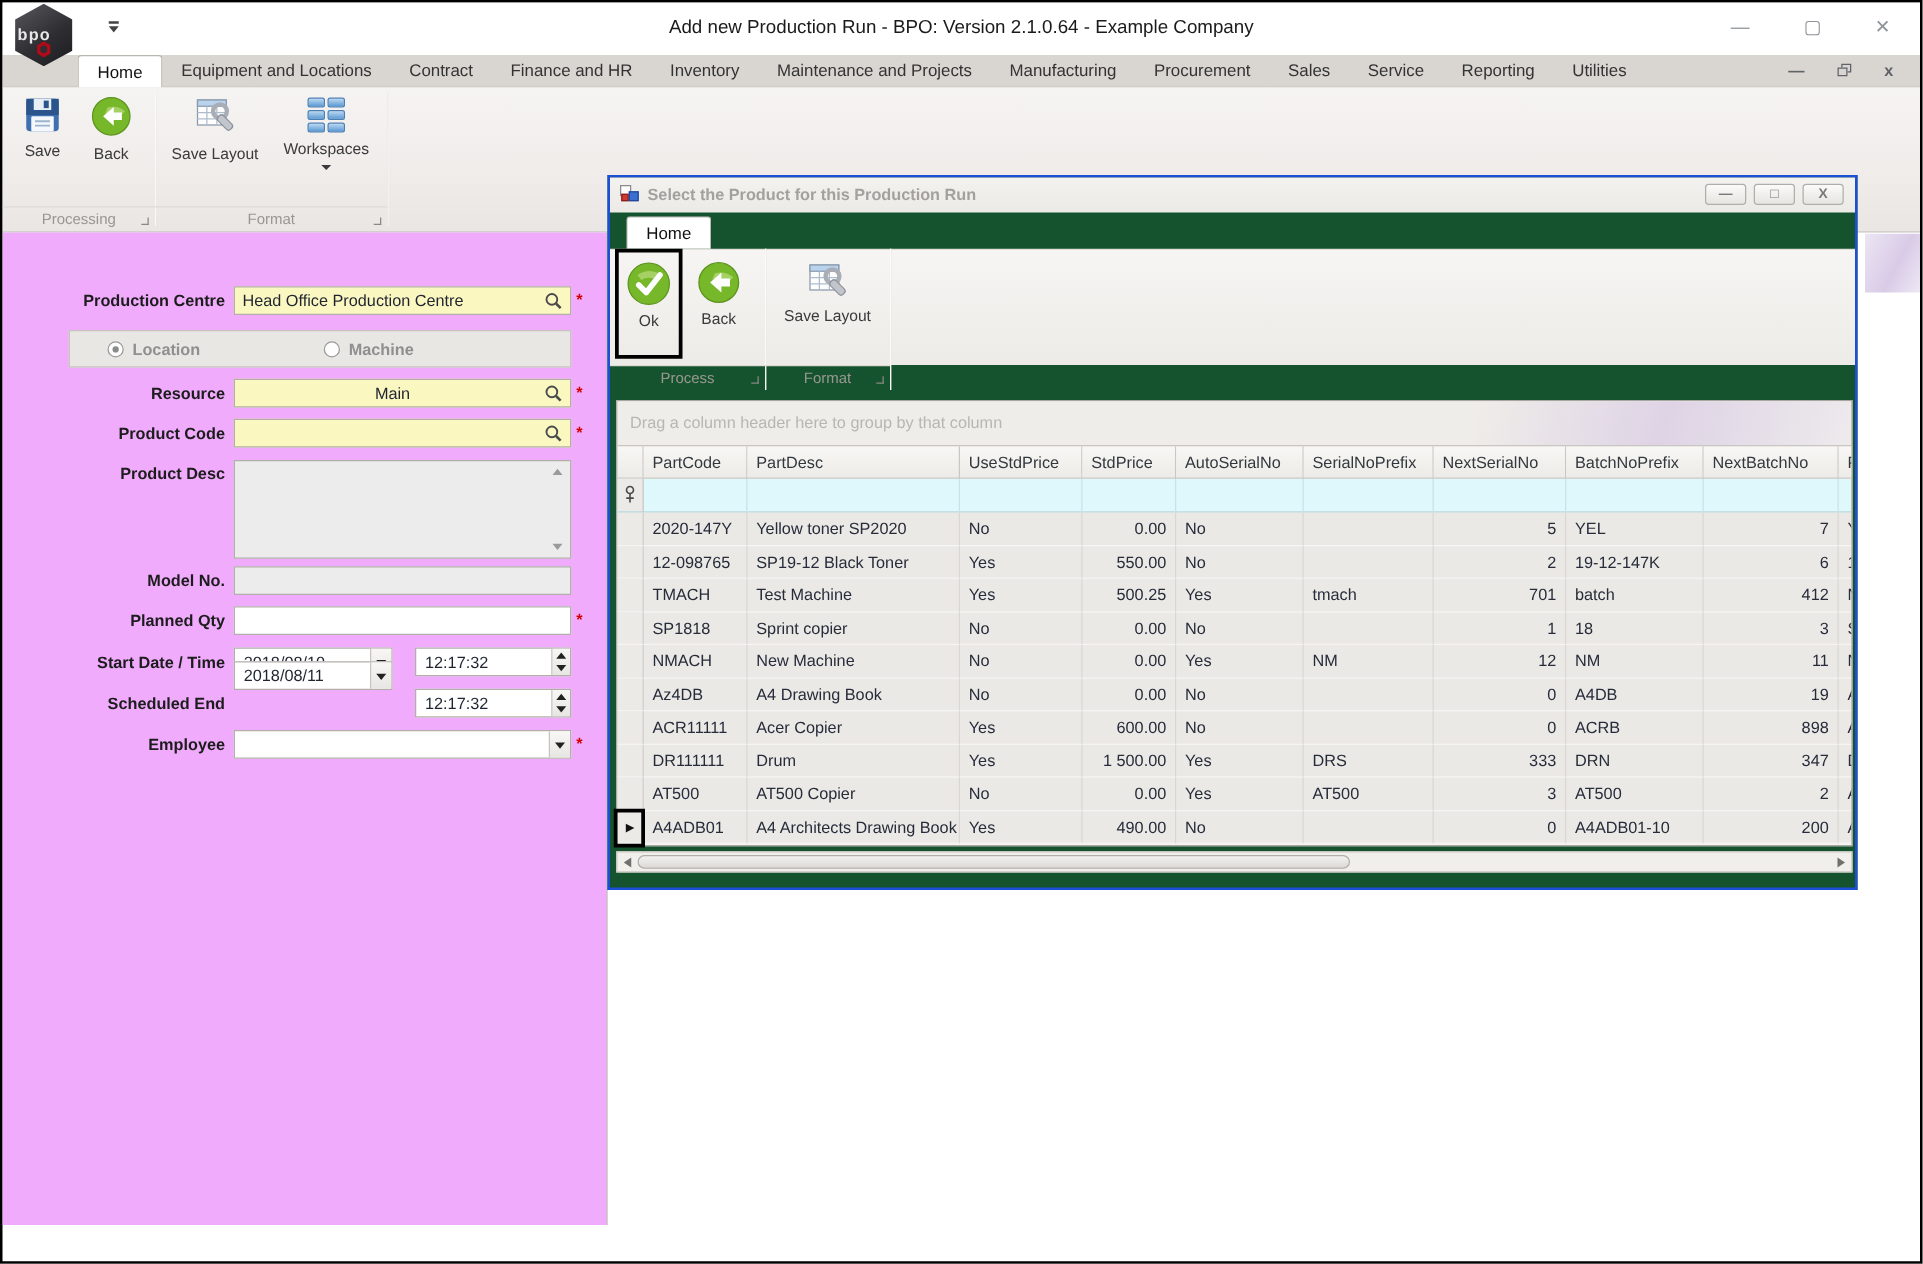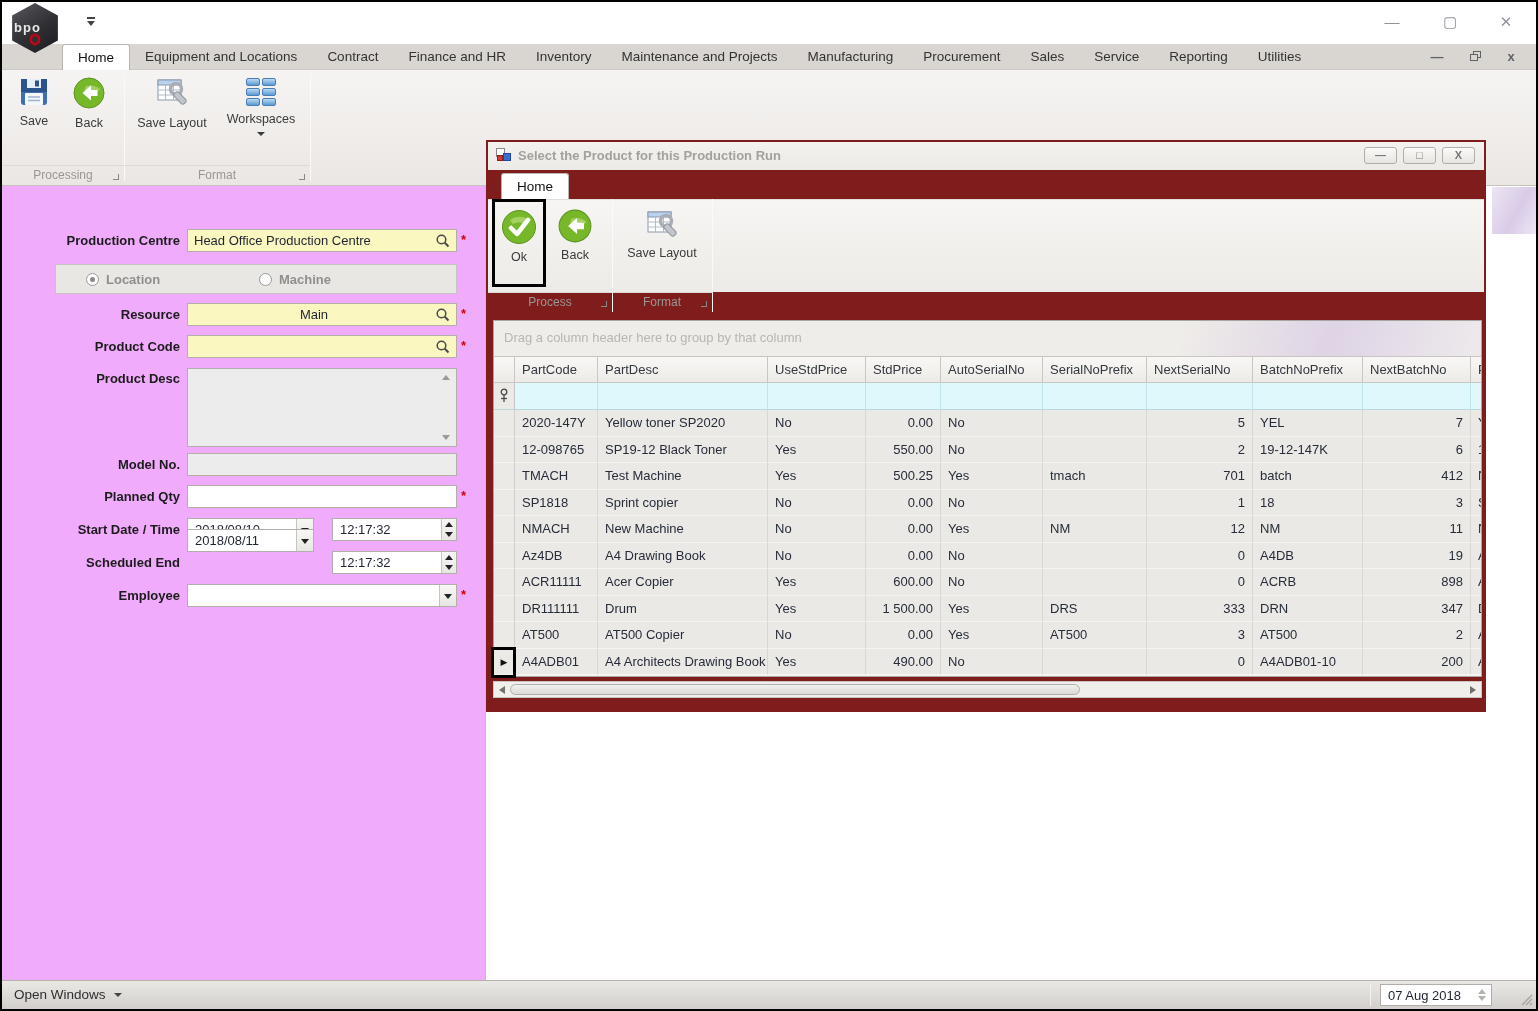--- a/index.html
+++ b/index.html
@@ -71,21 +71,21 @@
   .combobtn{position:absolute;right:0;top:0;bottom:0;width:17px;border-left:1px solid #c6c3c0;background:linear-gradient(#f8f7f5,#e8e6e3);}
   .combobtn .down{position:absolute;left:4px;top:8px;border-top-color:#333;}
   .spinbtn{position:absolute;right:0;top:0;bottom:0;width:15px;border-left:1px solid #c6c3c0;background:linear-gradient(#f8f7f5,#e8e6e3);}
   .spin-up{position:absolute;left:3px;top:3px;border-left:4px solid transparent;border-right:4px solid transparent;border-bottom:5px solid #222;}
   .spin-dn{position:absolute;left:3px;bottom:3px;border-left:4px solid transparent;border-right:4px solid transparent;border-top:5px solid #222;}
 
   .right-strip{position:absolute;left:1490px;top:185px;width:46px;height:47px;
     background:linear-gradient(118deg,#ece5f3 0%,#d9cbe7 55%,#efeaf6 100%);}
 
   
-  .dialog{position:absolute;left:484px;top:138px;width:1000px;height:572px;background:#7f1d1d;border:2px solid #7f1d1d;}
+  .dialog{position:absolute;left:484px;top:138px;width:1000px;height:572px;background:#14532d;border:2px solid #1d4ed8;}
   .dlg-titlebar{position:absolute;left:0;top:0;right:0;height:28px;background:linear-gradient(#f4f2ef,#eceae6);}
   .dlg-icon{position:absolute;left:8px;top:6px;width:16px;height:15px;}
   .dlg-icon i{position:absolute;display:block;}
   .dlg-icon .w{left:0;top:0;width:9px;height:9px;background:#fdfdfd;border:1px solid #8a8a8a;}
   .dlg-icon .r{left:1px;top:7px;width:6px;height:6px;background:#d03a30;border:1px solid #8c1f18;}
   .dlg-icon .b{left:7px;top:5px;width:8px;height:8px;background:#3a6fd0;border:1px solid #24479a;}
   .dlg-title{position:absolute;left:30px;top:6px;font-weight:bold;font-size:13px;color:#a3a19e;}
   .dlgbtn{position:absolute;top:5px;width:33px;height:17px;border:1px solid #b0aeab;border-radius:3px;
     background:linear-gradient(#fbfaf9,#e7e5e1);text-align:center;line-height:15px;font-size:11px;font-weight:bold;color:#7a7876;}
   .dlgbtn.min{right:87px;} .dlgbtn.max{right:48px;} .dlgbtn.cls{right:9px;}
@@ -145,20 +145,21 @@
     <div class="logo">
       <span class="bpo">bpo</span>
       <span class="ring">
           <i></i>
         </span>
     </div>
     <div class="qat-arrow">
         <span class="bar"></span>
         <span class="tri"></span>
       </div>
+    <div class="win-title">Add new Production Run - BPO: Version 2.1.0.64 - Example Company</div>
     <div class="winbtn min">—</div>
     <div class="winbtn max">▢</div>
     <div class="winbtn cls">✕</div>
   </div>
 
   <div class="tabstrip">
     <div class="tabs">
         <span class="tab active">Home</span>
         <span class="tab">Equipment and Locations</span>
         <span class="tab">Contract</span>
@@ -565,33 +566,14 @@
     </div>
     <div class="ann" style="left:3px;top:505px;width:25px;height:31px;"></div>
 
     <div class="hscroll">
       <span class="sarrow l"></span>
       <span class="sthumb"></span>
       <span class="sarrow r"></span>
     </div>
   </div>
 
-  <div class="statusbar">
-    <div class="sb-open">
-      <span>Open Windows</span>
-      <span class="drop-tri" style="border-top-color:#444;margin-left:5px;"></span>
-    </div>
-    <div class="sb-sep"></div>
-    <div class="sb-date">
-      <span class="dval">07 Aug 2018</span>
-      <span class="sb-spin">
-          <span class="tinytri up"></span>
-          <span class="tinytri down"></span>
-        </span>
-    </div>
-    <svg class="grip" width="14" height="14">
-      <line x1="13" y1="3" x2="3" y2="13" stroke="#a9a6a2" stroke-width="1.5"></line>
-      <line x1="13" y1="7" x2="7" y2="13" stroke="#a9a6a2" stroke-width="1.5"></line>
-      <line x1="13" y1="11" x2="11" y2="13" stroke="#a9a6a2" stroke-width="1.5"></line>
-    </svg>
-  </div>
 
 </div>
 
 </body></html>

